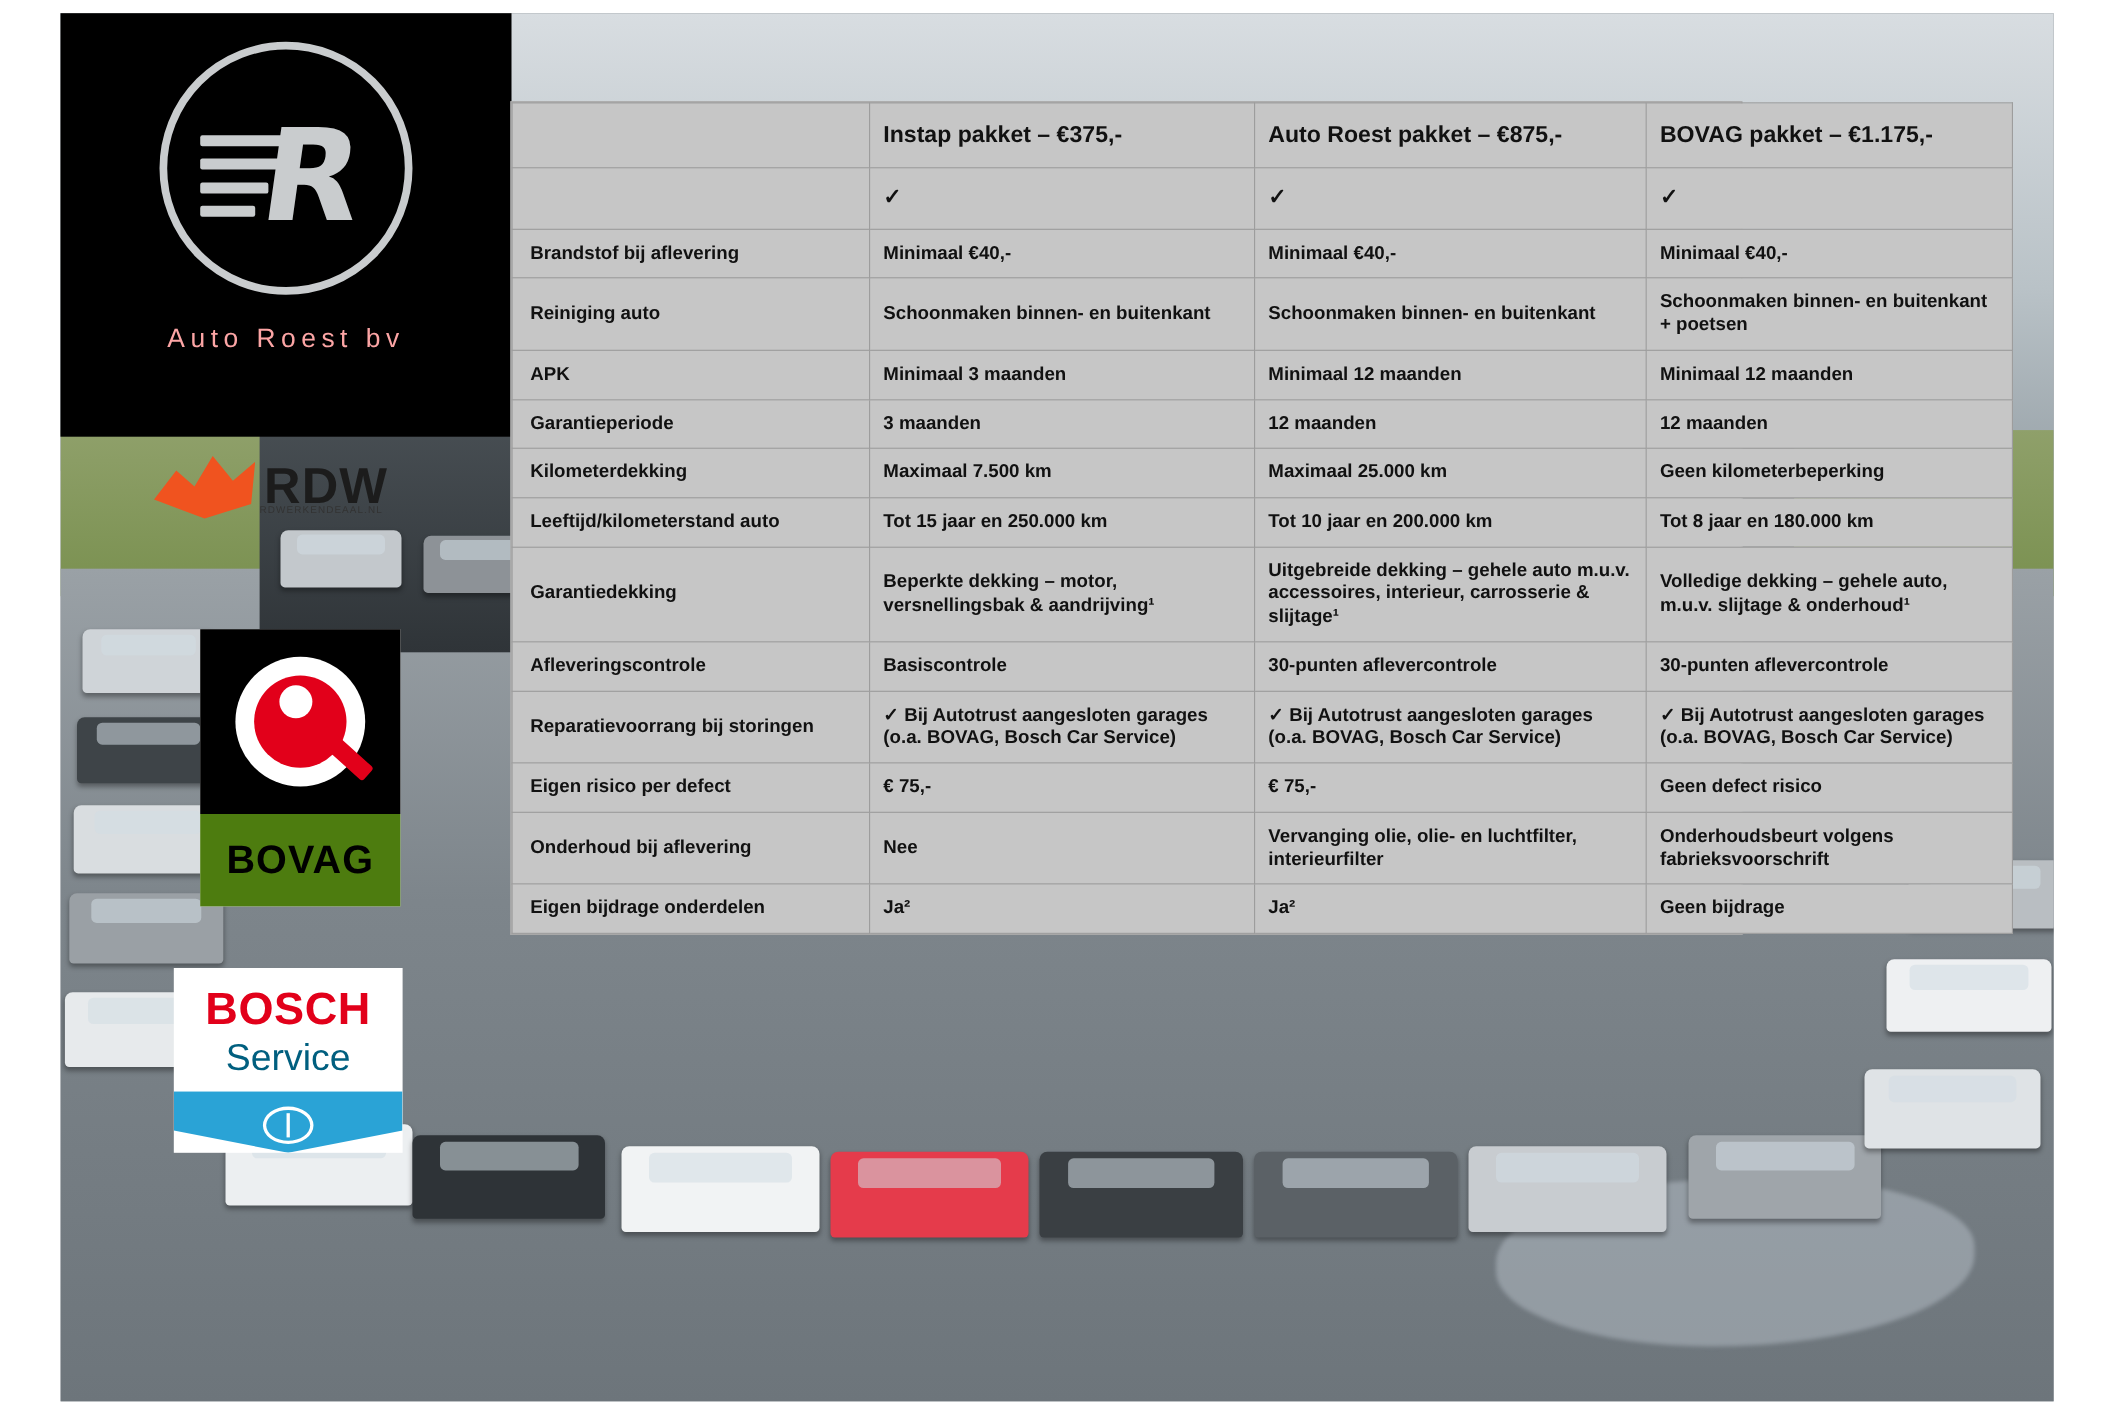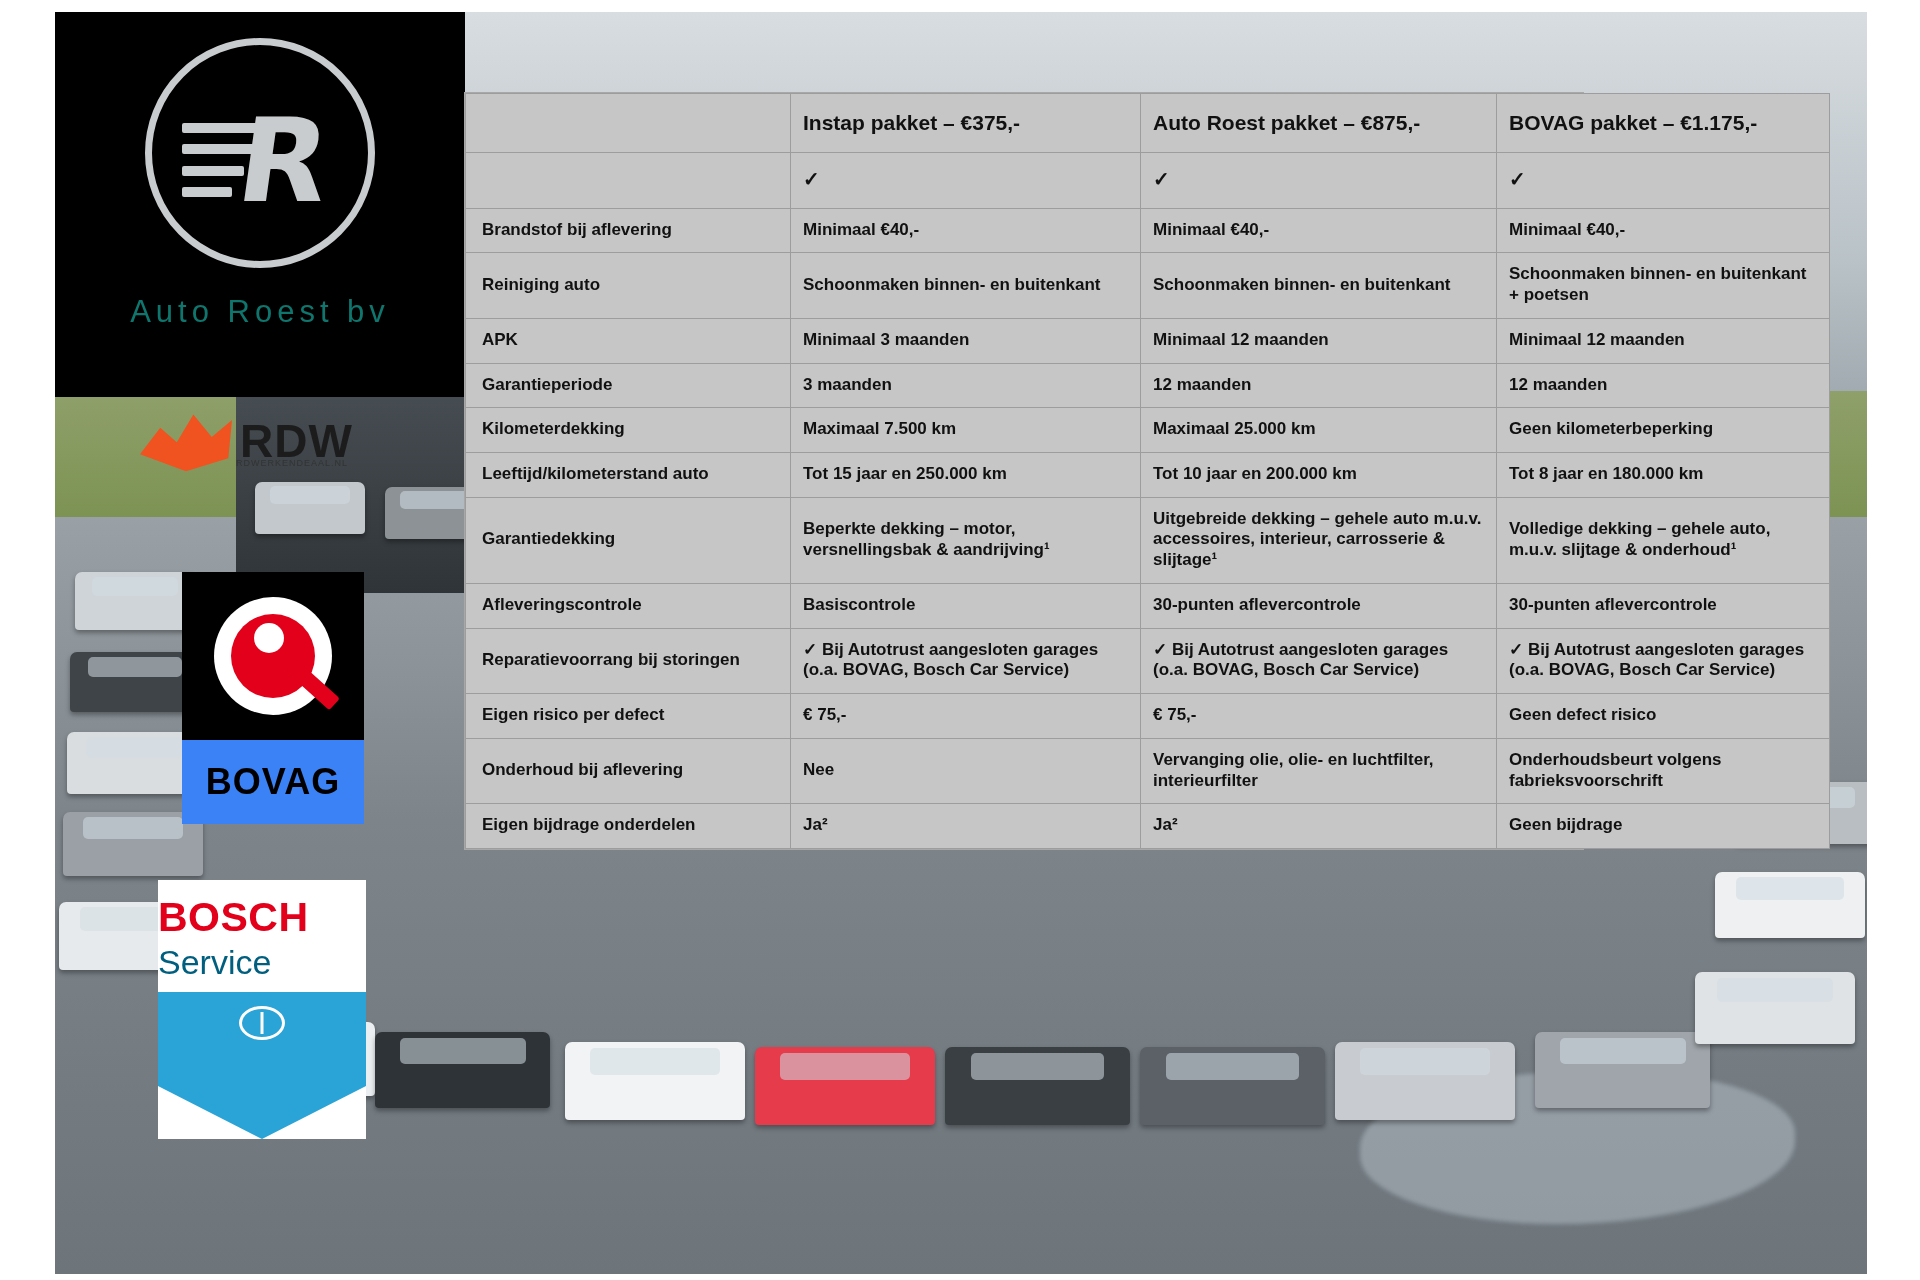--- a/index.html
+++ b/index.html
@@ -95,22 +95,22 @@
   .rr-mark .bars i:nth-child(4) { width: 50px; }
   .rr-mark .rglyph {
     position: absolute; right: 40px; top: 58px;
     font-size: 116px; font-weight: bold; color: #c9ccce;
     font-family: "DejaVu Sans", sans-serif;
     line-height: 1;
     transform: skewX(-8deg);
   }
   .logo-text {
     margin-top: 26px;
-    color: #0f766e;
-    font-size: 31px;
+    color: #fca5a5;
+    font-size: 24px;
     letter-spacing: 5px;
     font-family: "Liberation Sans", sans-serif;
   }
 
   
   .rdw {
     position: absolute; left: 140px; top: 408px;
     display: flex; align-items: center; gap: 8px;
   }
   .rdw .flame {
@@ -150,33 +150,33 @@
   .bovag .disc:after {
     content: ""; position: absolute;
     width: 30px; height: 30px; border-radius: 50%;
     background: #ffffff; top: 26px; left: 40px;
   }
   .bovag .tail {
     position: absolute; width: 58px; height: 16px; background: #e2001a;
     transform: rotate(42deg); left: 70px; top: 80px; border-radius: 3px;
   }
   .bovag .bottom {
-    flex: 1; background: #3b82f6;
+    flex: 1; background: #4d7c0f;
     display: flex; align-items: center; justify-content: center;
   }
   .bovag .bottom span {
     font-size: 36px; font-weight: bold; color: #000;
     letter-spacing: 1px;
   }
 
   .bosch {
     position: absolute; left: 158px; top: 880px;
-    width: 208px; height: 259px;
+    width: 208px; height: 168px;
     background: #ffffff;
-    display: flex; flex-direction: column; align-items: flex-start;
+    display: flex; flex-direction: column; align-items: center;
   }
   .bosch .b1 { color:#e2001a; font-size: 41px; font-weight: bold; margin-top: 14px; letter-spacing: 0.5px;}
   .bosch .b2 { color:#005f7f; font-size: 34px; margin-top: 2px; }
   .bosch .strip {
     margin-top: 10px; width: 100%; flex: 1;
     background: #2aa3d6;
     clip-path: polygon(0 0, 100% 0, 100% 64%, 50% 100%, 0 64%);
     display: flex; justify-content: center; padding-top: 14px;
   }
   .bosch .emblem {

